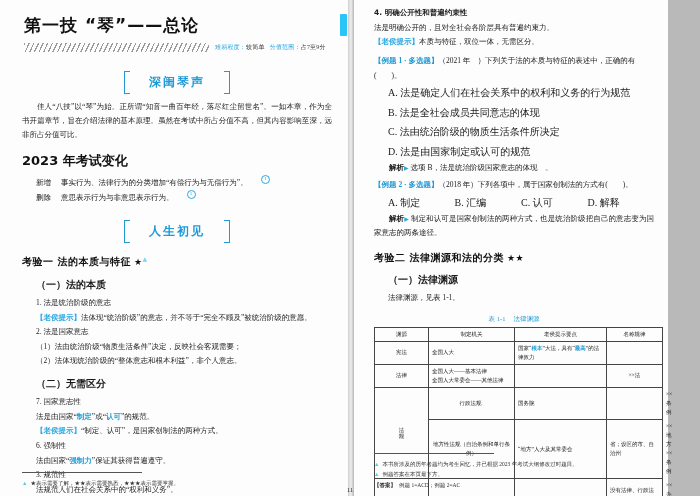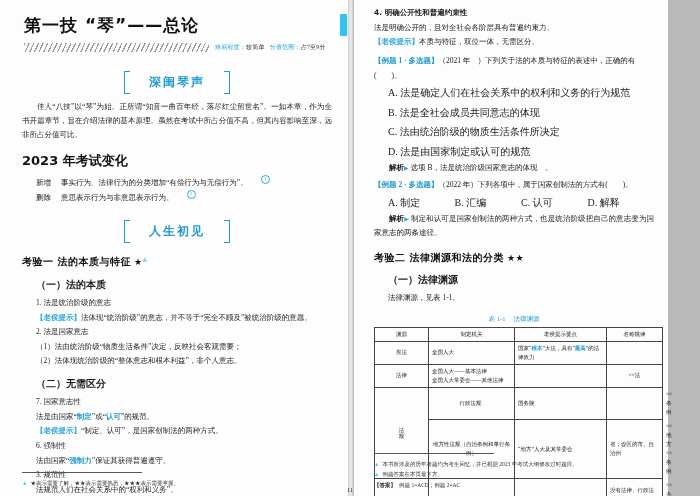--- a/index.html
+++ b/index.html
@@ -197,21 +197,21 @@
     <div class="opt">A. 法是确定人们在社会关系中的权利和义务的行为规范</div>
     <div class="opt">B. 法是全社会成员共同意志的体现</div>
     <div class="opt">C. 法由统治阶级的物质生活条件所决定</div>
     <div class="opt">D. 法是由国家制定或认可的规范</div>
     <p class="ana">
       <b>解析</b><span class="arrow">▶</span>
       <span>选项 B，法是统治阶级国家意志的体现　。</span>
     </p>
 
     <div class="li" style="margin-left:0;margin-top:3px;">
-      <span class="q-lbl">【例题 2 · 多选题】</span><span>（2022 年）下列各项中，属于国家创制法的方式有(　　)。</span>
+      <span class="q-lbl">【例题 2 · 多选题】</span><span>（2018 年）下列各项中，属于国家创制法的方式有(　　)。</span>
     </div>
     <div class="opts-inline">
       <span>A. 制定</span>
       <span>B. 汇编</span>
       <span>C. 认可</span>
       <span>D. 解释</span>
     </div>
     <p class="ana">
       <b>解析</b><span class="arrow">▶</span>
       <span>制定和认可是国家创制法的两种方式，也是统治阶级把自己的意志变为国家意志的两条途径。</span>

